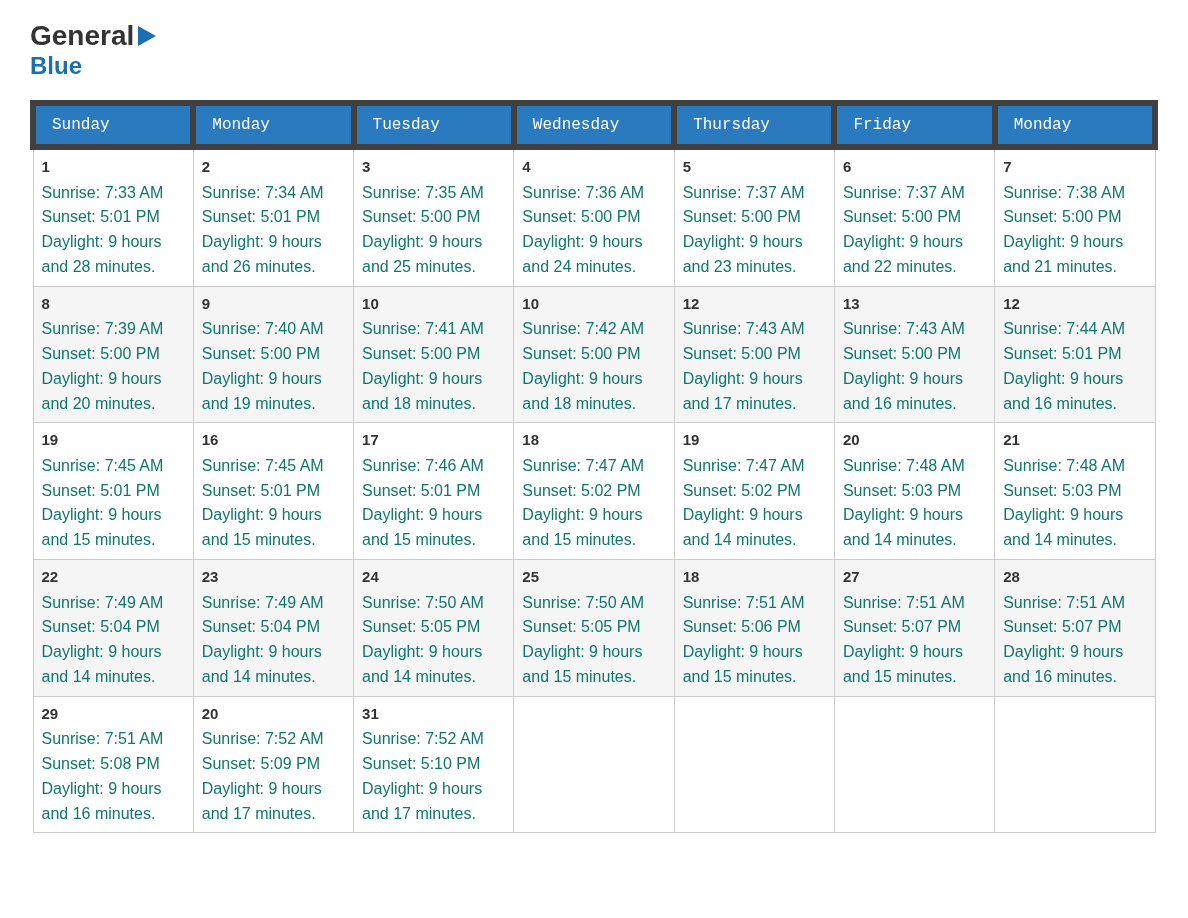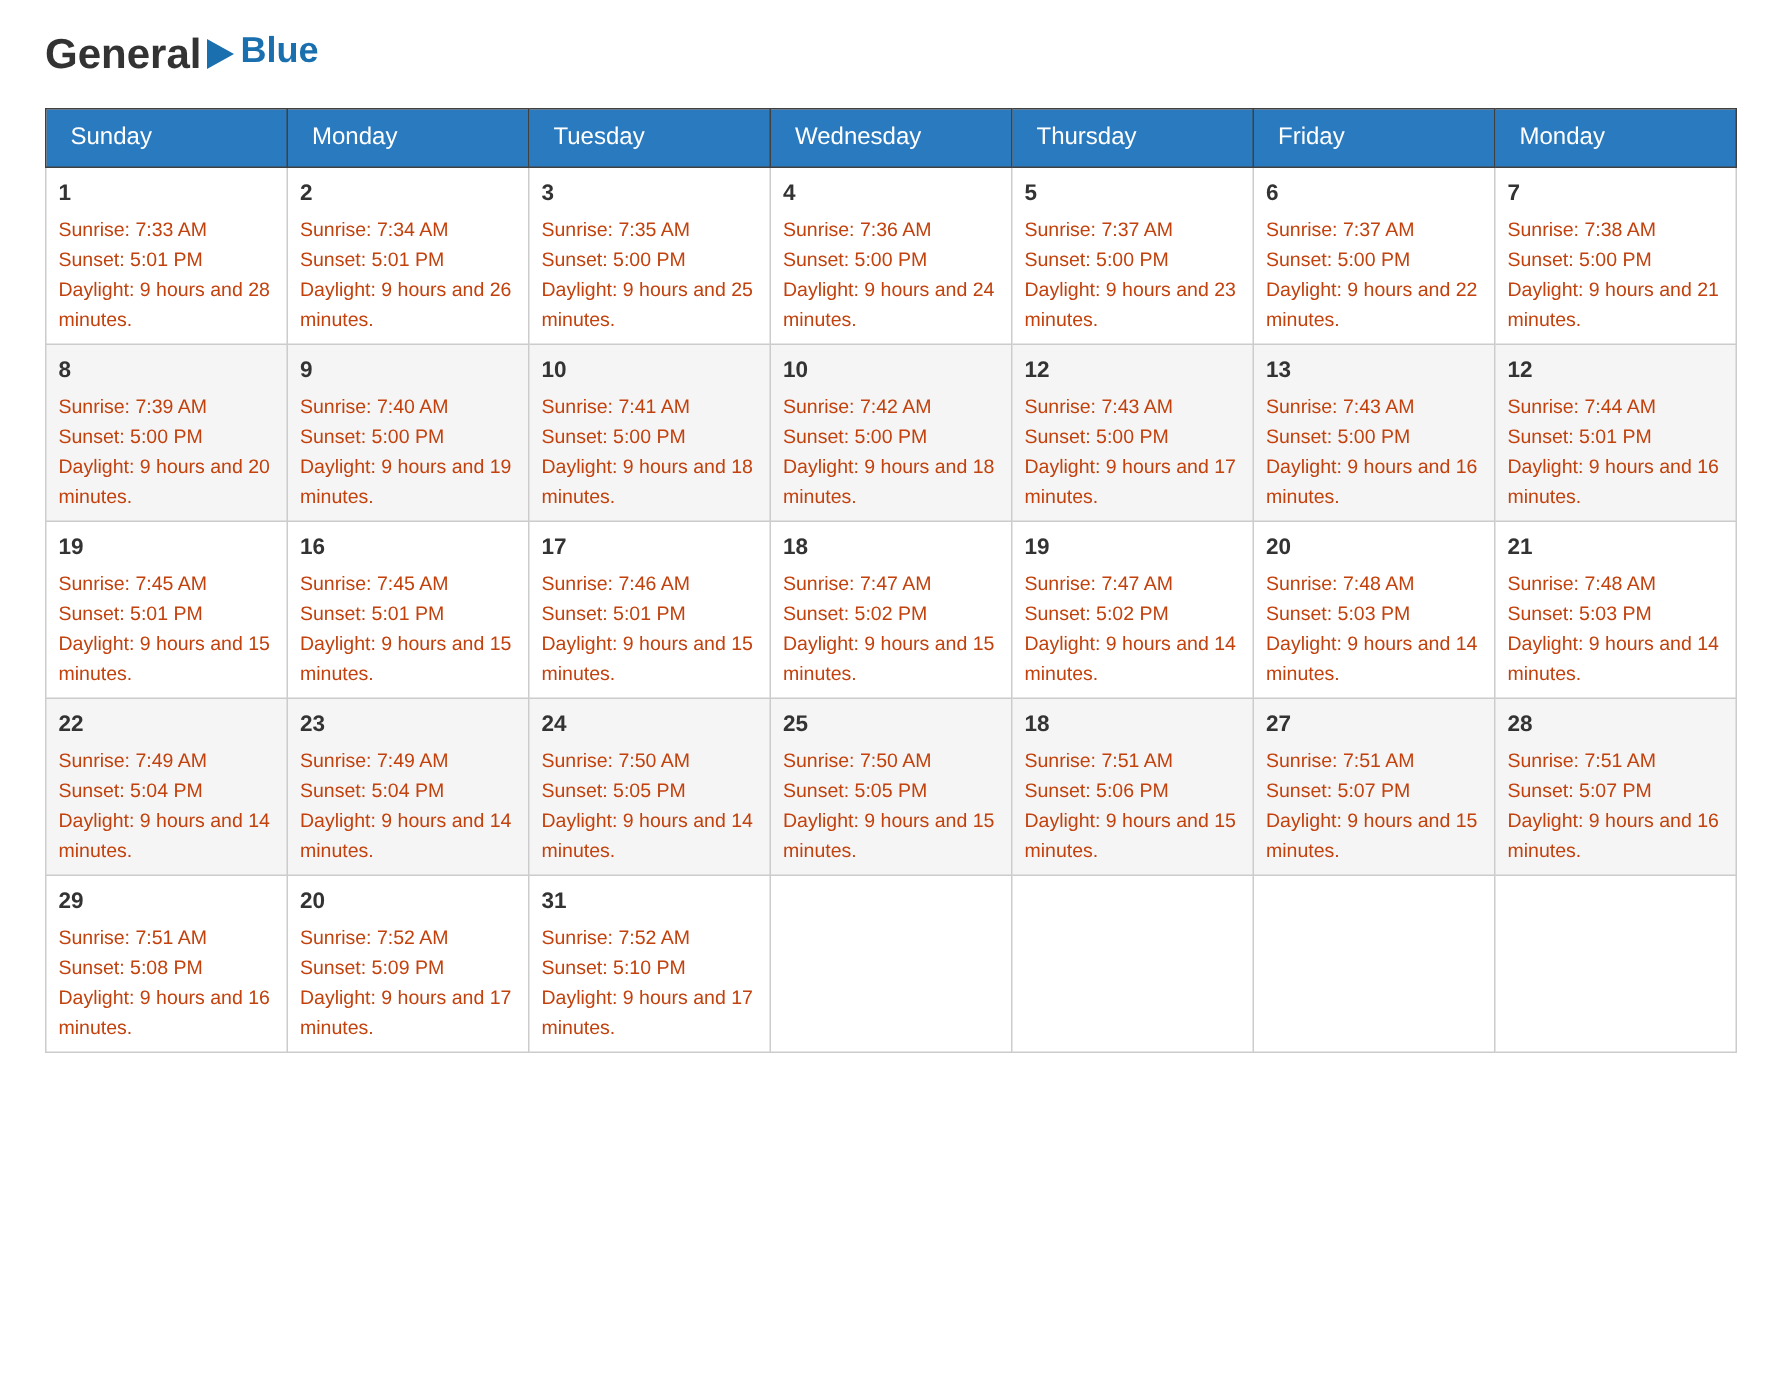--- a/index.html
+++ b/index.html
@@ -12,20 +12,21 @@
       padding: 20px 30px;
     }
     .header {
       display: flex;
       justify-content: space-between;
       align-items: flex-start;
       margin-bottom: 20px;
     }
     .logo {
       display: flex;
+      flex-direction: column;
     }
     .logo-text {
       display: flex;
       align-items: center;
     }
     .logo-general {
       font-size: 28px;
       font-weight: bold;
       color: #333;
     }
@@ -58,43 +59,44 @@
       border-collapse: collapse;
       table-layout: fixed;
     }
     .calendar-table th {
       background-color: #2a7abf;
       color: #fff;
       font-size: 16px;
       font-weight: normal;
       padding: 10px 16px;
       text-align: left;
-      border: 1px solid #404040;
+      border: 6px solid #404040;
+      font-family: Liberation Mono, monospace;
     }
     .calendar-table td {
       vertical-align: top;
       padding: 6px 8px;
       border: 1px solid #ccc;
       height: 110px;
       font-size: 13px;
       line-height: 1.5;
       background: #fff;
     }
     .calendar-table tr:nth-child(even) td {
       background: #f5f5f5;
     }
     .day-number {
       font-size: 15px;
       font-weight: bold;
       display: block;
       margin-bottom: 2px;
     }
     .day-info {
-      font-size: 13px;
-      color: #c2410c;
+      font-size: 16px;
+      color: #0f766e;
       line-height: 1.55;
     }
     .empty-cell {
       background: #fff !important;
     }
   </style>
 </head>
 <body>
 
 <div class="header">

